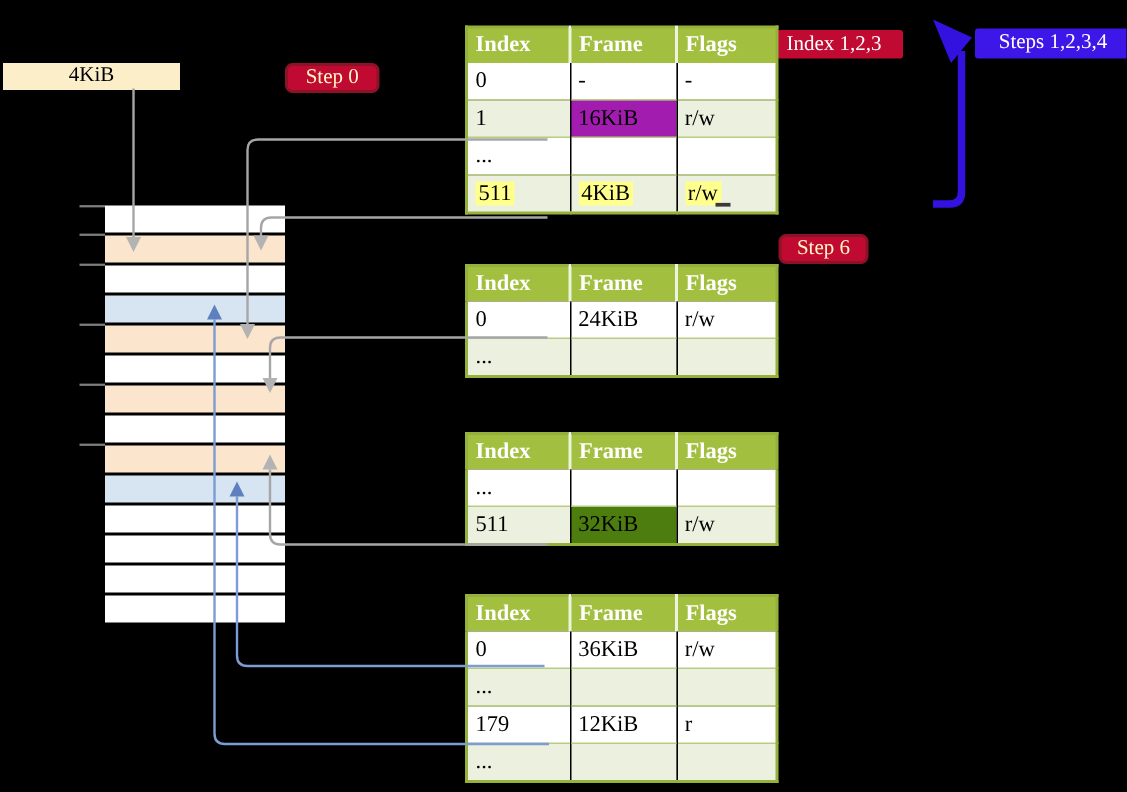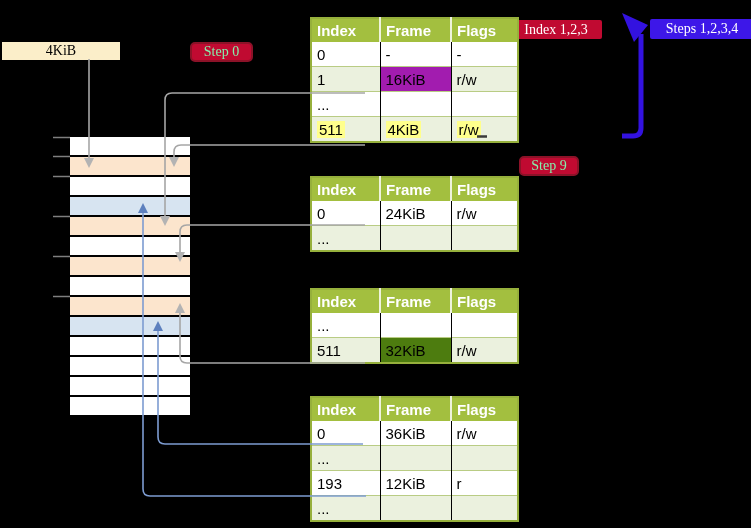--- a/index.html
+++ b/index.html
@@ -10,21 +10,21 @@
     position:relative;overflow:hidden;
   }
   .abs{position:absolute;}
   
   .cream-label{
     left:2px;top:42px;width:118px;height:18px;
     background:#fbeec9;color:#000;
     font-size:14px;line-height:18px;text-align:center;
   }
   .step-badge{
-    color:#86efac;font-size:14px;text-align:center;
+    color:#fef9c3;font-size:14px;text-align:center;
     border:2px solid #8c1228;border-radius:5px;
     box-sizing:border-box;
   }
   .step0{left:190px;top:42px;width:63px;height:20px;line-height:16px;}
   .step4{left:519px;top:156px;width:60px;height:20px;line-height:16px;}
   .steps123{
     left:510px;top:20px;width:92px;height:19px;line-height:19px;
     color:#fff;font-size:14px;text-align:center;border-radius:2px;
   }
   .steps1234{
@@ -34,21 +34,21 @@
   
   .memstack{
     left:70px;top:137px;width:120px;height:278px;
     display:flex;flex-direction:column;gap:2px;background:#000;
   }
   .mrow{flex:1;}
   
   .ptable-wrap{left:310px;}
   table.ptable{
     border-collapse:collapse;table-layout:fixed;width:171px;
-    font-family:Liberation Sans, sans-serif;
+    font-family:Liberation Serif, serif;
   }
   table.ptable th{
     color:#fff;font-weight:bold;font-size:15px;text-align:left;
     height:23px;padding:0 5px;
   }
   table.ptable th + th{border-left:2px solid #eef3dd;}
   table.ptable td{
     font-size:15px;color:#000;height:24px;padding:0 5px;
     vertical-align:middle;
   }
@@ -58,21 +58,21 @@
   svg.overlay{position:absolute;left:0;top:0;pointer-events:none;}
 </style>
 </head>
 <body style="background: rgb(0, 0, 0);">
 
 <div class="abs cream-label" title="4KiB" style="background: rgb(251, 238, 201);">4KiB</div>
 
 <div class="abs step-badge step0" style="background: rgb(192, 10, 49); border-color: rgb(140, 18, 40);">Step 0</div>
 <div class="abs steps123" style="background: rgb(192, 10, 49);">Index 1,2,3</div>
 <div class="abs steps1234" style="background: rgb(61, 23, 232);">Steps 1,2,3,4</div>
-<div class="abs step-badge step4" style="background: rgb(192, 10, 49); border-color: rgb(140, 18, 40);">Step 9</div>
+<div class="abs step-badge step4" style="background: rgb(192, 10, 49); border-color: rgb(140, 18, 40);">Step 6</div>
 
 <div class="abs memstack">
     <div class="mrow" style="background: rgb(255, 255, 255);"></div>
     <div class="mrow" style="background: rgb(252, 229, 205);"></div>
     <div class="mrow" style="background: rgb(255, 255, 255);"></div>
     <div class="mrow" style="background: rgb(215, 228, 241);"></div>
     <div class="mrow" style="background: rgb(252, 229, 205);"></div>
     <div class="mrow" style="background: rgb(255, 255, 255);"></div>
     <div class="mrow" style="background: rgb(252, 229, 205);"></div>
     <div class="mrow" style="background: rgb(255, 255, 255);"></div>
@@ -177,21 +177,21 @@
           <td style="background: rgb(255, 255, 255);">0</td>
           <td style="background: rgb(255, 255, 255);">36KiB</td>
           <td style="background: rgb(255, 255, 255);">r/w</td>
         </tr>
         <tr>
           <td style="background: rgb(235, 241, 222);">...</td>
           <td style="background: rgb(235, 241, 222);"></td>
           <td style="background: rgb(235, 241, 222);"></td>
         </tr>
         <tr>
-          <td style="background: rgb(255, 255, 255);">193</td>
+          <td style="background: rgb(255, 255, 255);">179</td>
           <td style="background: rgb(255, 255, 255); margin-top: 44px;">12KiB</td>
           <td style="background: rgb(255, 255, 255);">r</td>
         </tr>
         <tr>
           <td style="background: rgb(235, 241, 222);">...</td>
           <td style="background: rgb(235, 241, 222);"></td>
           <td style="background: rgb(235, 241, 222);"></td>
         </tr>
       </tbody>
     </table>

